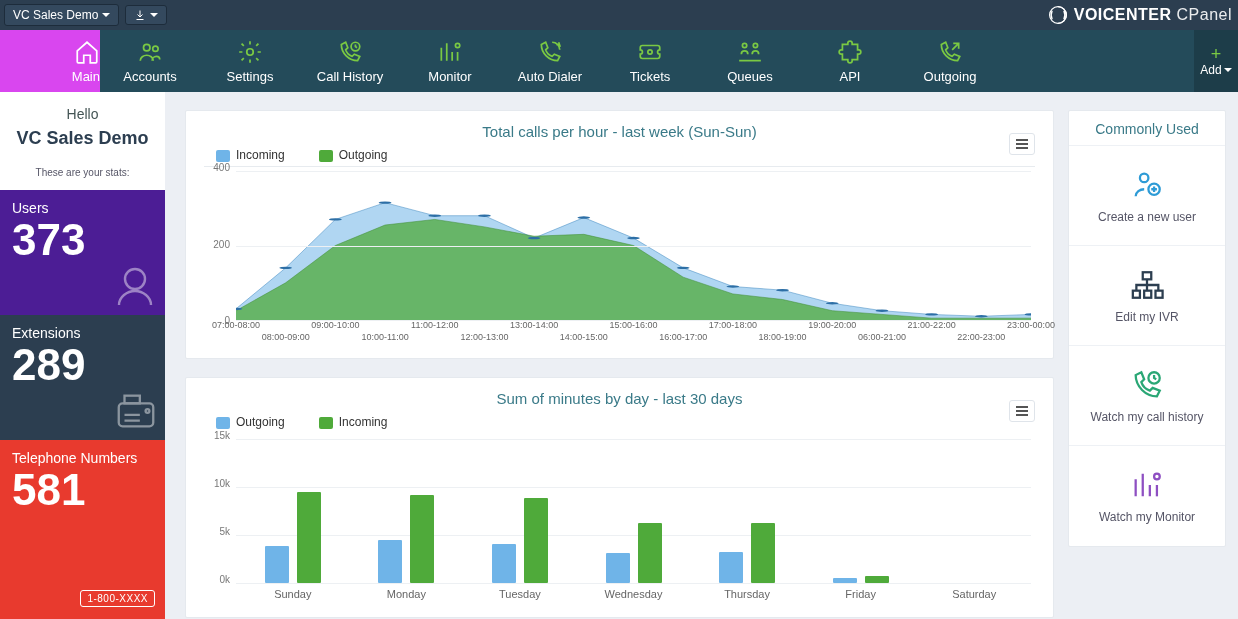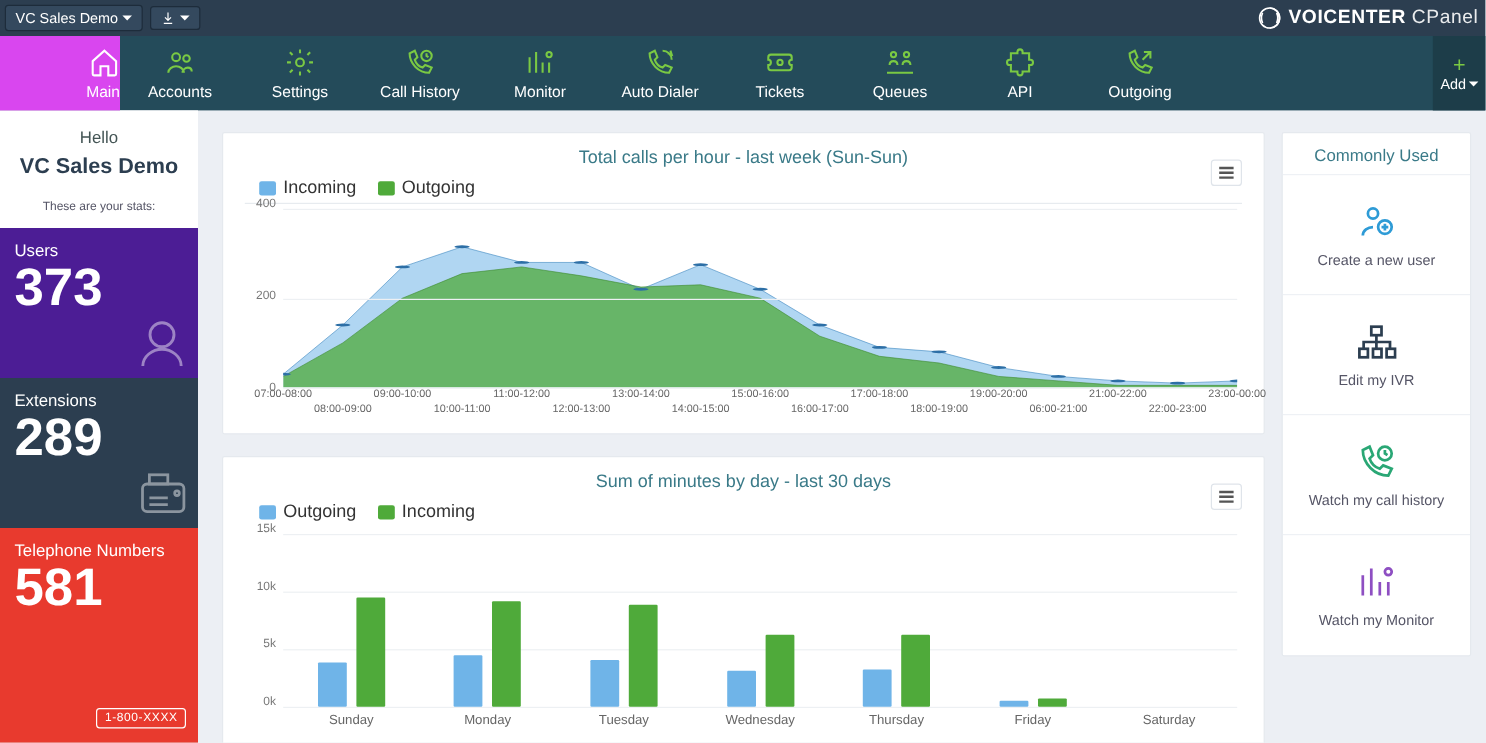--- a/index.html
+++ b/index.html
@@ -112,21 +112,21 @@
     border-radius:2px;
     position:relative;
     padding:12px 18px;
   }
   .card-title{text-align:center;color:#3a7a88;font-size:15px;}
   .card-menu{
     position:absolute;top:22px;right:18px;
     width:26px;height:22px;border:1px solid #dfe4ea;border-radius:3px;
     display:flex;align-items:center;justify-content:center;color:#555;cursor:pointer;
   }
-  .legend{display:flex;gap:18px;align-items:center;font-size:15px;color:#333;margin:8px 0 4px 12px;}
+  .legend{display:flex;gap:34px;align-items:center;font-size:12px;color:#333;margin:8px 0 4px 12px;}
   .swatch{display:inline-block;width:14px;height:12px;border-radius:2px;margin-right:6px;vertical-align:middle;}
   .sw-blue{background:#6fb4e8;}
   .sw-green{background:#4faa3a;}
 
   
   .chart-area {
     height:180px;position:relative;border-top:1px solid #e7ebef;margin-top:4px;
   }
   .y-axis{position:absolute;left:0;top:0;bottom:26px;width:30px;color:#777;font-size:10px;}
   .y-tick{position:absolute;right:4px;transform:translateY(-50%);}

